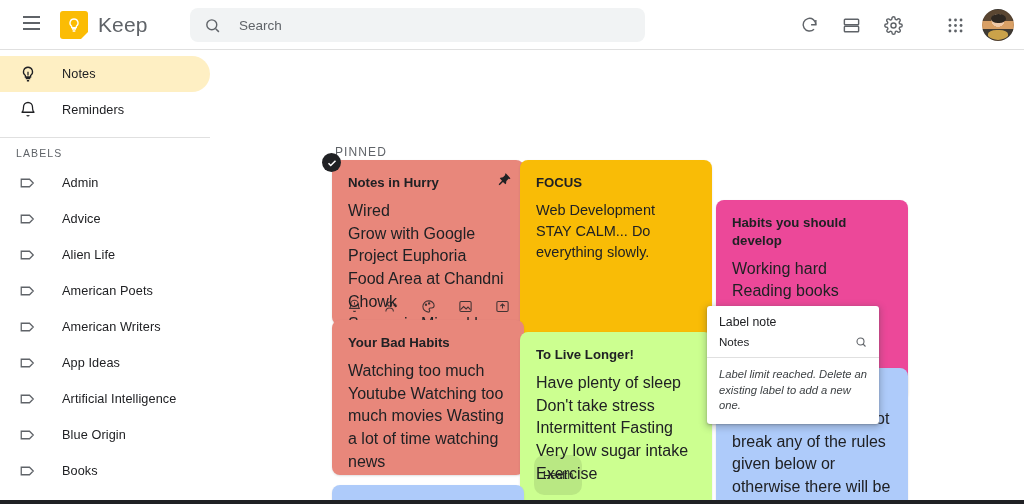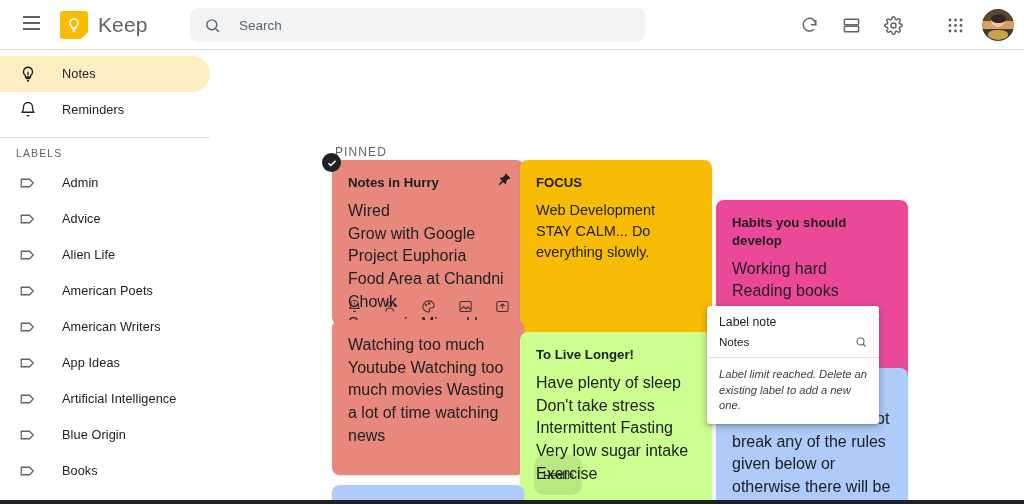--- a/index.html
+++ b/index.html
@@ -422,20 +422,21 @@
         <div>Working hard
 Reading books
 Reading poetry
 Learning new things
 Improving skills
 Writing diary daily</div>
       </div>
     </div>
 
     <div class="note n4">
+      <div class="note-title">Your Bad Habits</div>
       <div class="note-body">
         <div style="white-space:normal">Watching too much Youtube
 Watching too much movies
 Wasting a lot of time watching news</div>
       </div>
     </div>
 
     <div class="note n5">
       <div class="note-title">To Live Longer!</div>
       <div class="note-body">

